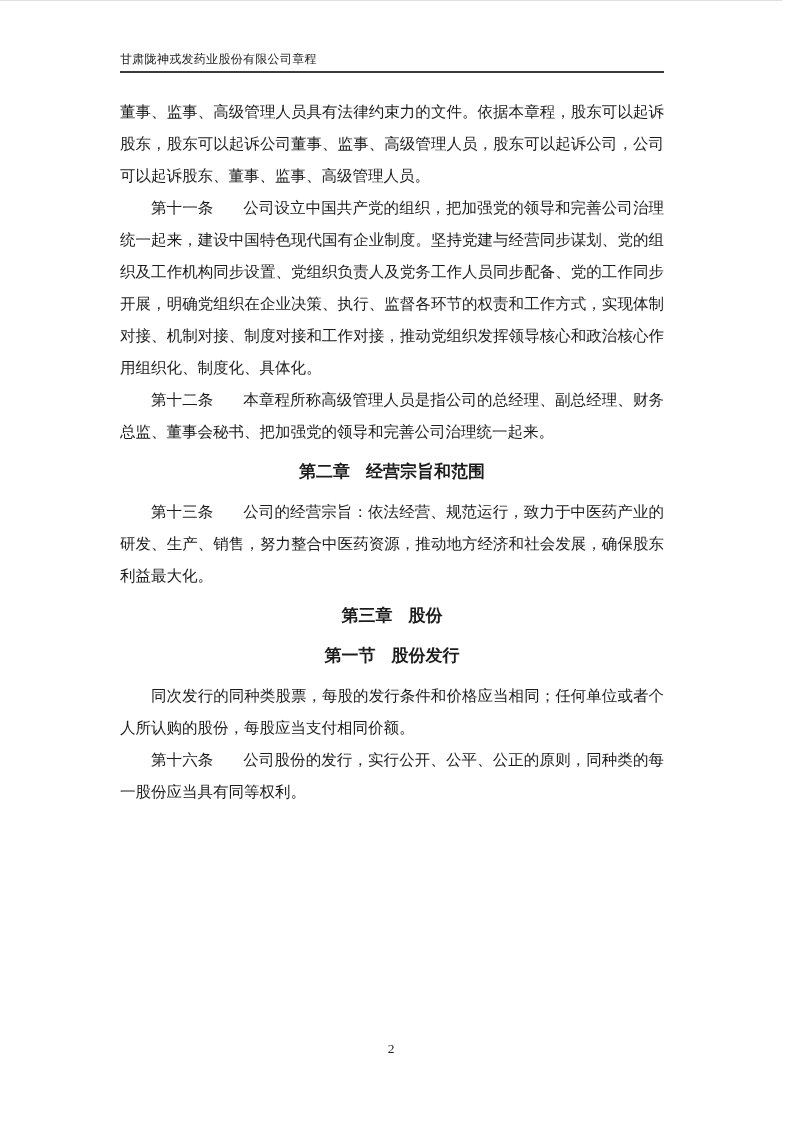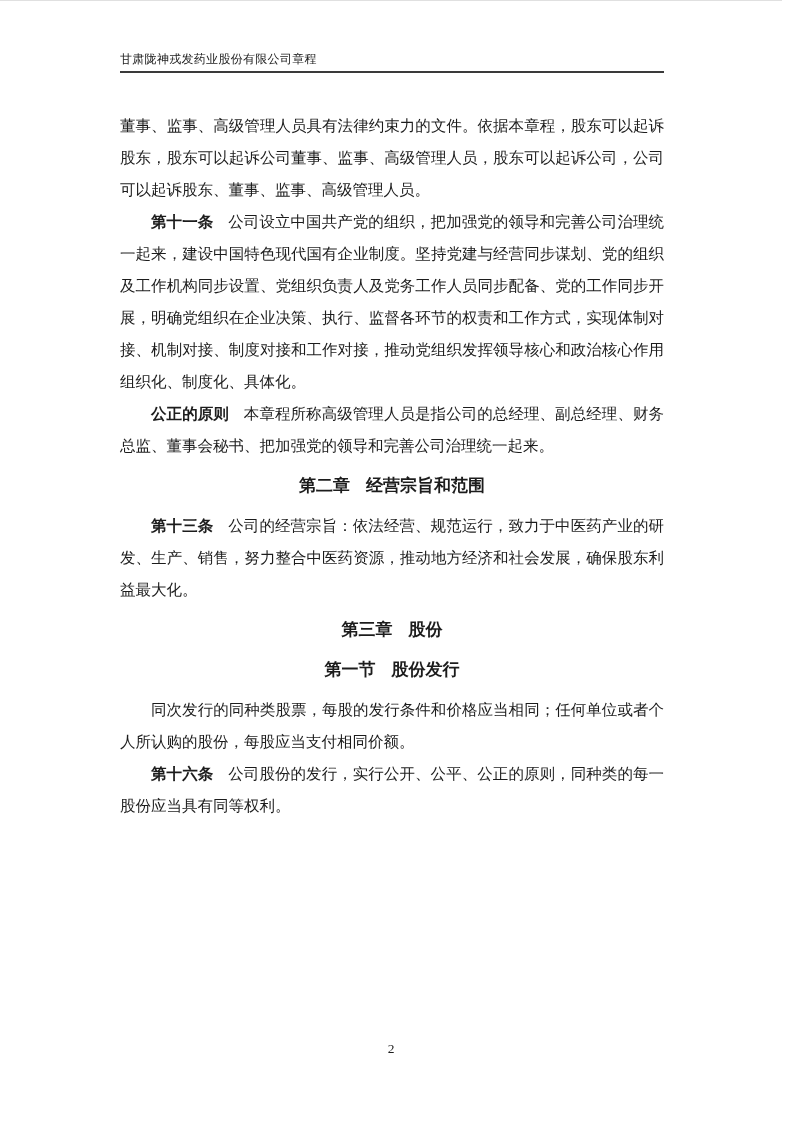--- a/index.html
+++ b/index.html
@@ -25,35 +25,35 @@
     border-bottom: 2px solid #3a3a3a;
   }
   .header-title {
     font-size: 12px;
     line-height: 15px;
     letter-spacing: 0.3px;
     color: #222222;
   }
   .content {
     margin: 0 118px 0 120px;
-    padding-top: 37px;
+    padding-top: 23px;
     font-size: 15.5px;
     line-height: 32px;
     text-align: justify;
   }
   .para {
     margin: 0;
     text-indent: 31px;
   }
   .para.noindent {
     text-indent: 0;
   }
   .article-label {
-    font-weight: 700;
-    margin-right: 15px;
+    font-weight: 400;
+    margin-right: 30px;
   }
   .heading {
     margin: 8px 0;
     font-size: 17px;
     line-height: 32px;
     font-weight: 700;
     text-align: center;
     text-indent: 0;
     font-family: Liberation Serif, serif;
   }
@@ -84,21 +84,21 @@
 
     <p class="para noindent">
       <span>董事、监事、高级管理人员具有法律约束力的文件。依据本章程，股东可以起诉股东，股东可以起诉公司董事、监事、高级管理人员，股东可以起诉公司，公司可以起诉股东、董事、监事、高级管理人员。</span>
     </p>
 
     <p class="para">
       <span class="article-label">第十一条</span><span>公司设立中国共产党的组织，把加强党的领导和完善公司治理统一起来，建设中国特色现代国有企业制度。坚持党建与经营同步谋划、党的组织及工作机构同步设置、党组织负责人及党务工作人员同步配备、党的工作同步开展，明确党组织在企业决策、执行、监督各环节的权责和工作方式，实现体制对接、机制对接、制度对接和工作对接，推动党组织发挥领导核心和政治核心作用组织化、制度化、具体化。</span>
     </p>
 
     <p class="para">
-      <span class="article-label">公正的原则</span><span>本章程所称高级管理人员是指公司的总经理、副总经理、财务总监、董事会秘书、把加强党的领导和完善公司治理统一起来。</span>
+      <span class="article-label">第十二条</span><span>本章程所称高级管理人员是指公司的总经理、副总经理、财务总监、董事会秘书、把加强党的领导和完善公司治理统一起来。</span>
     </p>
 
     <h2 class="heading">
       <span class="heading-label">第二章</span><span>经营宗旨和范围</span>
     </h2>
 
     <p class="para">
       <span class="article-label">第十三条</span><span>公司的经营宗旨：依法经营、规范运行，致力于中医药产业的研发、生产、销售，努力整合中医药资源，推动地方经济和社会发展，确保股东利益最大化。</span>
     </p>
 

